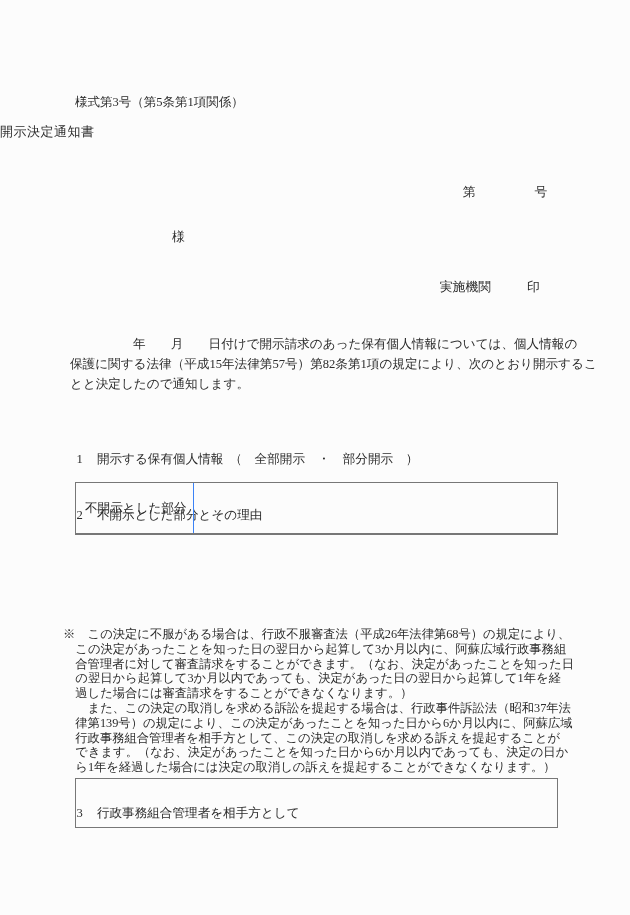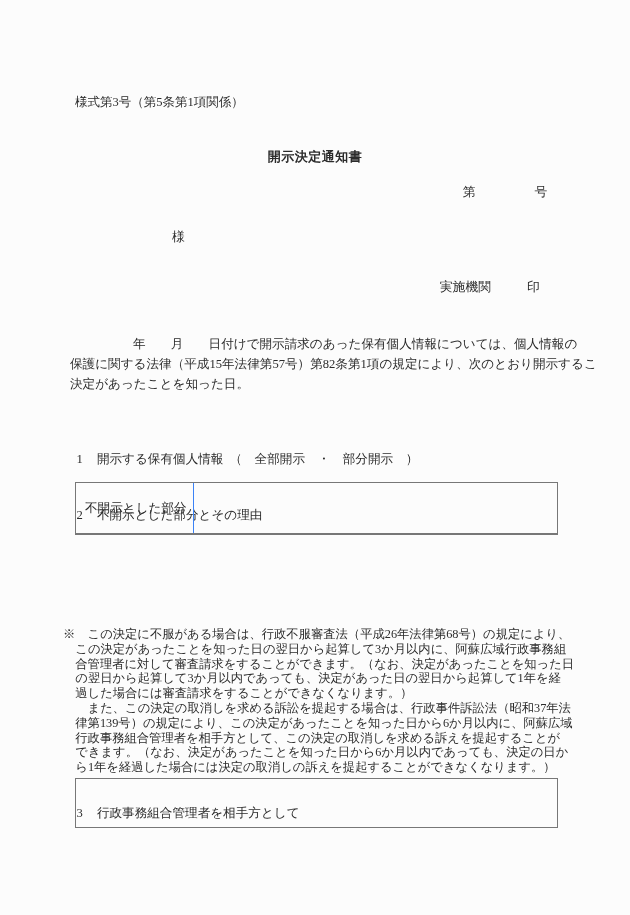--- a/index.html
+++ b/index.html
@@ -17,22 +17,22 @@
     font-size: 12.5px;
     overflow: hidden;
   }
   .abs {
     position: absolute;
     white-space: pre;
     line-height: 1.25;
     margin-top: 28px;
   }
   .form-number   { left: 75px;  top: 67px;  font-size: 12.5px; }
-  .doc-title     { left: 0; right: 0; top: 121px; text-align: center;
-                   font-size: 13px; letter-spacing: 0.5px; font-weight: bold; }
+  .doc-title     { left: 0; right: 0; top: 96px; text-align: left;
+                   font-size: 13px; letter-spacing: 0.5px; }
   .docno-line    { left: 450px; top: 141px; font-size: 12.8px; }
   .docno-suffix  { margin-left: 59px; }
   .date-line     { left: 449px; top: 161px; font-size: 12.8px; }
   .date-month    { margin-left: 21px; }
   .date-day      { margin-left: 23px; }
   .addressee     { left: 172px; top: 201px; font-size: 13px; }
   .issuer-line   { left: 427px; top: 236px; font-size: 12.8px; }
   .seal          { margin-left: 36px; }
   .body-par      { left: 70px;  top: 306px; font-size: 12.6px; line-height: 20px; }
   .s1-line       { left: 64px;  top: 408px; font-size: 12.6px; }
@@ -67,21 +67,21 @@
 
 
   <div class="abs addressee">様</div>
 
   <div class="abs issuer-line">
     <span>実施機関</span><span class="seal">印</span>
   </div>
 
   <div class="abs body-par">　　　　　年　　月　　日付けで開示請求のあった保有個人情報については、個人情報の
 保護に関する法律（平成15年法律第57号）第82条第1項の規定により、次のとおり開示するこ
-決定があったことを知った日。</div>
+とと決定したので通知します。</div>
 
   <div class="abs s1-line">
     <span>1</span><span class="s-title">開示する保有個人情報</span><span class="s1-options">（　全部開示　・　部分開示　）</span>
   </div>
 
   <div class="abs s2-heading">
     <span>2</span><span class="s-title">不開示とした部分とその理由</span>
   </div>
 
   <div class="s2-table">

